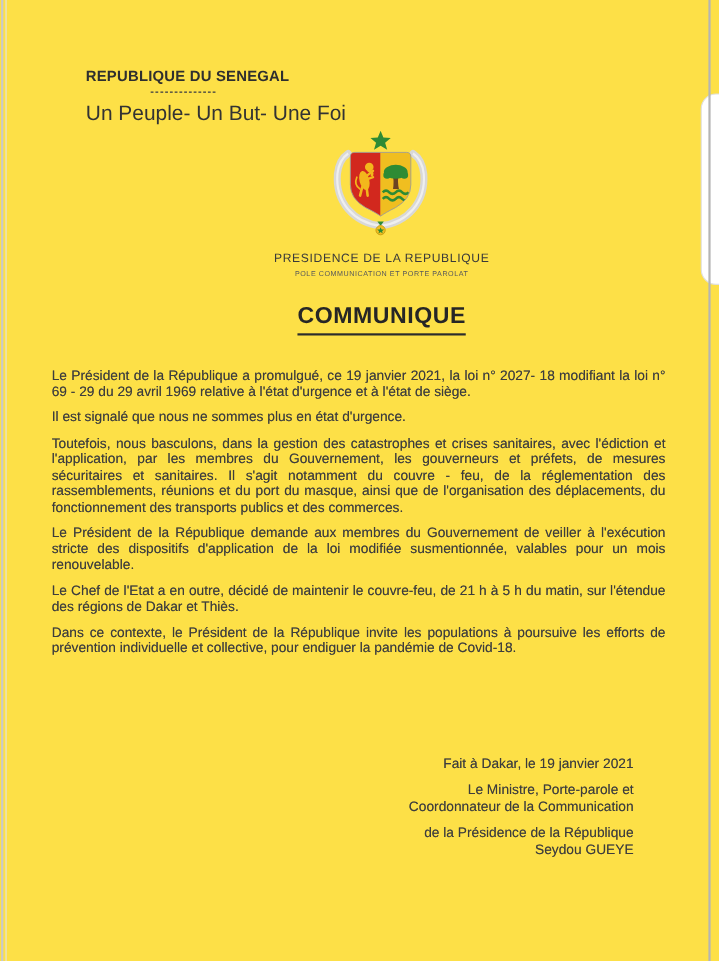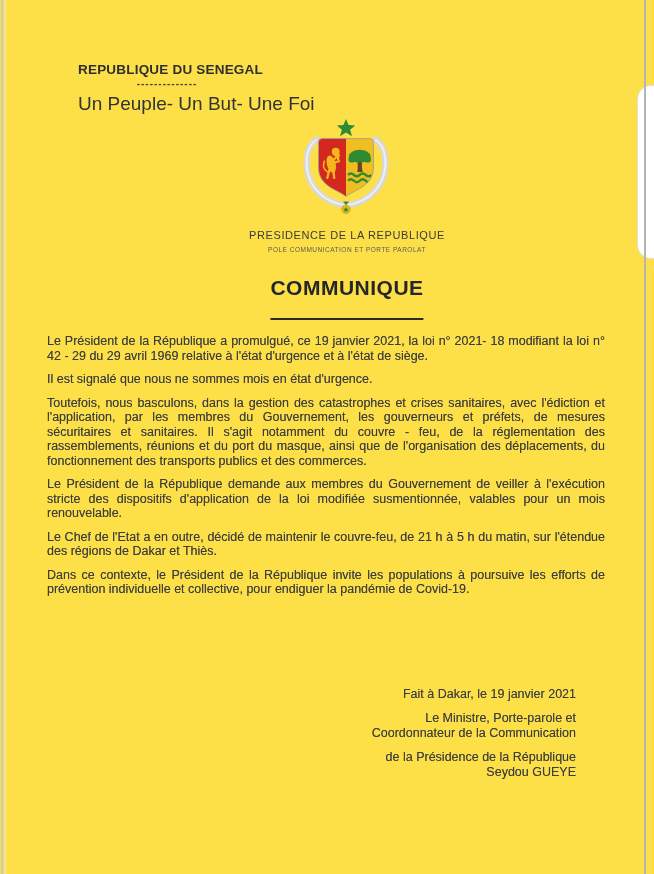--- a/index.html
+++ b/index.html
@@ -26,21 +26,21 @@
   .motto{font-size:19px;color:#333;margin-top:4px;white-space:nowrap;}
   
   .emblem{position:absolute;left:292px;top:118px;width:108px;height:100px;}
   .presidency{position:absolute;left:347px;top:229px;transform:translateX(-50%);
     font-size:11px;color:#3a3a3a;letter-spacing:.6px;white-space:nowrap;text-align:center;}
   .service{position:absolute;left:347px;top:246px;transform:translateX(-50%);
     font-size:6.5px;color:#5a5a5a;letter-spacing:.5px;white-space:nowrap;}
   .title-wrap{position:absolute;left:347px;top:276px;transform:translateX(-50%);}
   .title-text{
     font-size:21px;font-weight:bold;color:#262626;letter-spacing:.5px;
-    border-bottom:2.5px solid #2c2c2c;padding-bottom:19px;white-space:nowrap;text-align:right;
+    border-bottom:2.5px solid #2c2c2c;padding-bottom:4px;white-space:nowrap;text-align:right;
   }
   
   .body{position:absolute;left:47px;top:334px;width:558px;}
   .body p{
     margin:0 0 9px 0;
     font-size:12.5px;line-height:14.5px;
     text-align:justify;color:#3d3d3d;
     text-shadow:0 0 .5px rgba(70,70,70,.65);
   }
   
@@ -112,26 +112,26 @@
   </div>
 
   <div class="presidency">PRESIDENCE DE LA REPUBLIQUE</div>
   <div class="service">POLE COMMUNICATION ET PORTE PAROLAT</div>
 
   <div class="title-wrap">
     <span class="title-text">COMMUNIQUE</span>
   </div>
 
   <div class="body">
-    <p>Le Président de la République a promulgué, ce 19 janvier 2021, la loi n° 2021- 18 modifiant la loi n° 42 - 29 du 29 avril 1969 relative à l'état d'urgence et à l'état de siège.</p>
-    <p>Il est signalé que nous ne sommes mois en état d'urgence.</p>
+    <p>Le Président de la République a promulgué, ce 19 janvier 2021, la loi n° 2027- 18 modifiant la loi n° 69 - 29 du 29 avril 1969 relative à l'état d'urgence et à l'état de siège.</p>
+    <p>Il est signalé que nous ne sommes plus en état d'urgence.</p>
     <p>Toutefois, nous basculons, dans la gestion des catastrophes et crises sanitaires, avec l'édiction et l'application, par les membres du Gouvernement, les gouverneurs et préfets, de mesures sécuritaires et sanitaires. Il s'agit notamment du couvre - feu, de la réglementation des rassemblements, réunions et du port du masque, ainsi que de l'organisation des déplacements, du fonctionnement des transports publics et des commerces.</p>
     <p>Le Président de la République demande aux membres du Gouvernement de veiller à l'exécution stricte des dispositifs d'application de la loi modifiée susmentionnée, valables pour un mois renouvelable.</p>
     <p>Le Chef de l'Etat a en outre, décidé de maintenir le couvre-feu, de 21 h à 5 h du matin, sur l'étendue des régions de Dakar et Thiès.</p>
-    <p>Dans ce contexte, le Président de la République invite les populations à poursuive les efforts de prévention individuelle et collective, pour endiguer la pandémie de Covid-19.</p>
+    <p>Dans ce contexte, le Président de la République invite les populations à poursuive les efforts de prévention individuelle et collective, pour endiguer la pandémie de Covid-18.</p>
   </div>
 
   <div class="signature">
     <div class="sig-group">
       <div>Fait à Dakar, le 19 janvier 2021</div>
     </div>
     <div class="sig-group">
       <div>Le Ministre, Porte-parole et</div>
       <div>Coordonnateur de la Communication</div>
     </div>

